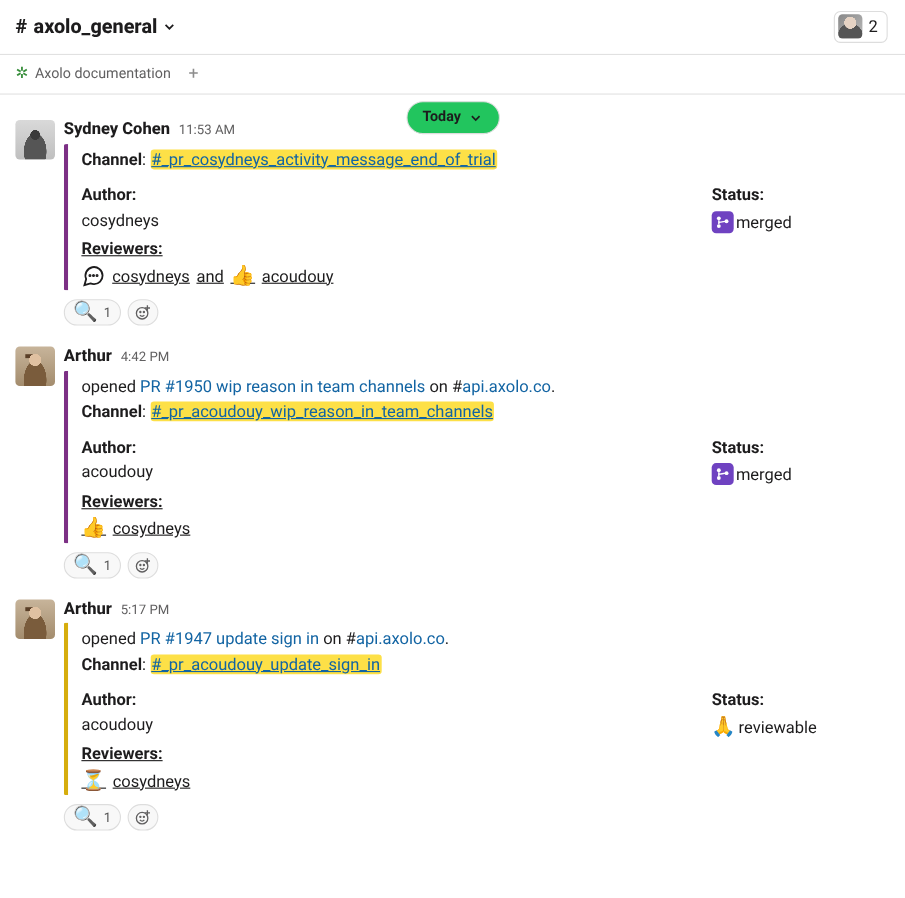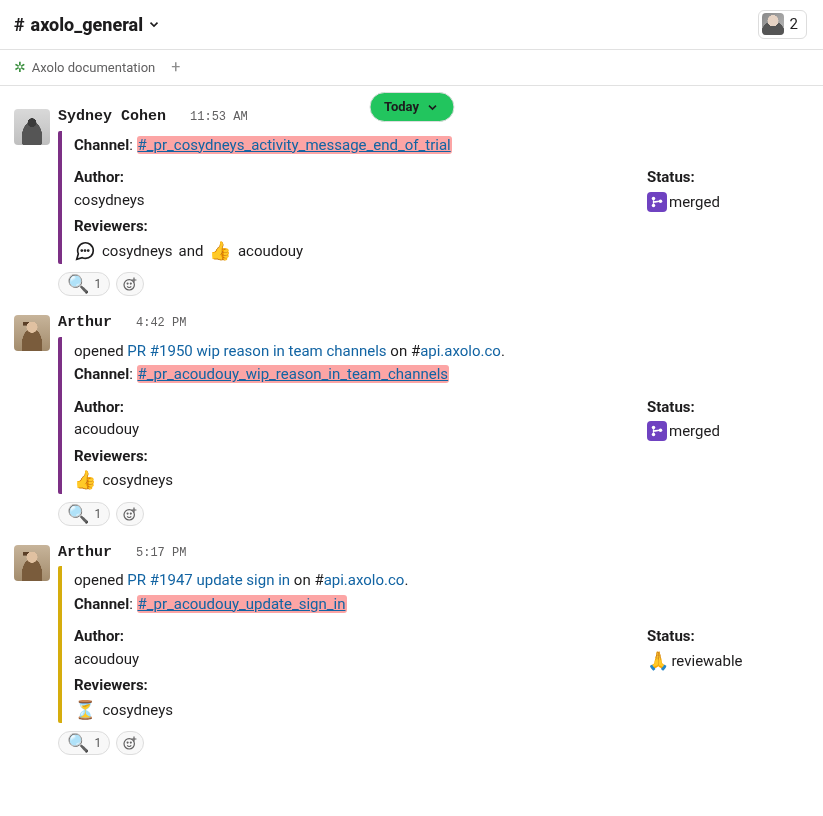--- a/index.html
+++ b/index.html
@@ -89,50 +89,50 @@
   .avatar.sydney{background:linear-gradient(180deg,#d9d9d9 0%,#bfbfbf 100%);}
   .avatar.sydney::after{content:"";position:absolute;inset:0;
     background:radial-gradient(circle at 50% 38%,#3a3a3a 15%,transparent 16%),
                radial-gradient(ellipse at 50% 80%,#555 40%,transparent 41%);}
   .avatar.arthur{background:linear-gradient(180deg,#c7b49a 0%,#a38c6d 100%);}
   .avatar.arthur::after{content:"";position:absolute;inset:0;
     background:radial-gradient(circle at 50% 34%,#e0c1a1 18%,transparent 19%),
                radial-gradient(ellipse at 50% 85%,#7a5c3c 40%,transparent 41%),
                linear-gradient(#5a3f27,#5a3f27) 35% 22%/30% 10% no-repeat;}
   .message-body{flex:1;min-width:0;}
-  .message-head{display:flex;align-items:baseline;gap:24px;font-family:Liberation Mono, monospace;}
+  .message-head{display:flex;align-items:baseline;gap:8px;}
   .author{font-weight:800;}
   .time{font-size:12px;color:var(--muted);}
   .attachment{
     margin-top:2px;
     border-left:4px solid;
     border-radius:2px;
     padding:2px 0 2px 12px;
   }
   .attachment.purple{border-color:var(--accent-purple);}
   .attachment.yellow{border-color:var(--accent-yellow);}
   .attachment .line{margin:1px 0;}
   .bold-label{font-weight:700;}
   .link{color:var(--link);text-decoration:none;}
   .channel-mention{
     color:var(--link);
-    background:#fca5a5;
+    background:#fde047;
     border-radius:3px;padding:0 1px;
   }
   .cols{display:flex;gap:20px;margin-top:10px;justify-content:space-between;}
   .col{flex:0 0 auto;min-width:160px;}
   .col.right{margin-left:130px;}
   .col-title{font-weight:700;}
   .status-row{display:flex;align-items:center;gap:2px;margin-top:2px;}
   .merged-icon{
     display:inline-flex;align-items:center;justify-content:center;
     width:20px;height:20px;background:var(--merged-bg);border-radius:4px;
   }
   .merged-icon svg{width:14px;height:14px;}
-  .reviewers{margin-top:4px;}
+  .reviewers{margin-top:4px;text-decoration:underline;}
   .reviewers-list{display:flex;align-items:center;gap:6px;flex-wrap:wrap;margin-top:2px;}
   .emoji{font-size:18px;line-height:1;}
   .speech-icon{
     display:inline-flex;align-items:center;justify-content:center;
     width:22px;height:22px;
   }
   .reactions{display:flex;align-items:center;gap:6px;margin:8px 0 4px 0;}
   .reaction-pill{
     display:flex;align-items:center;gap:5px;
     background:var(--pill-bg);border:1px solid var(--pill-border);

